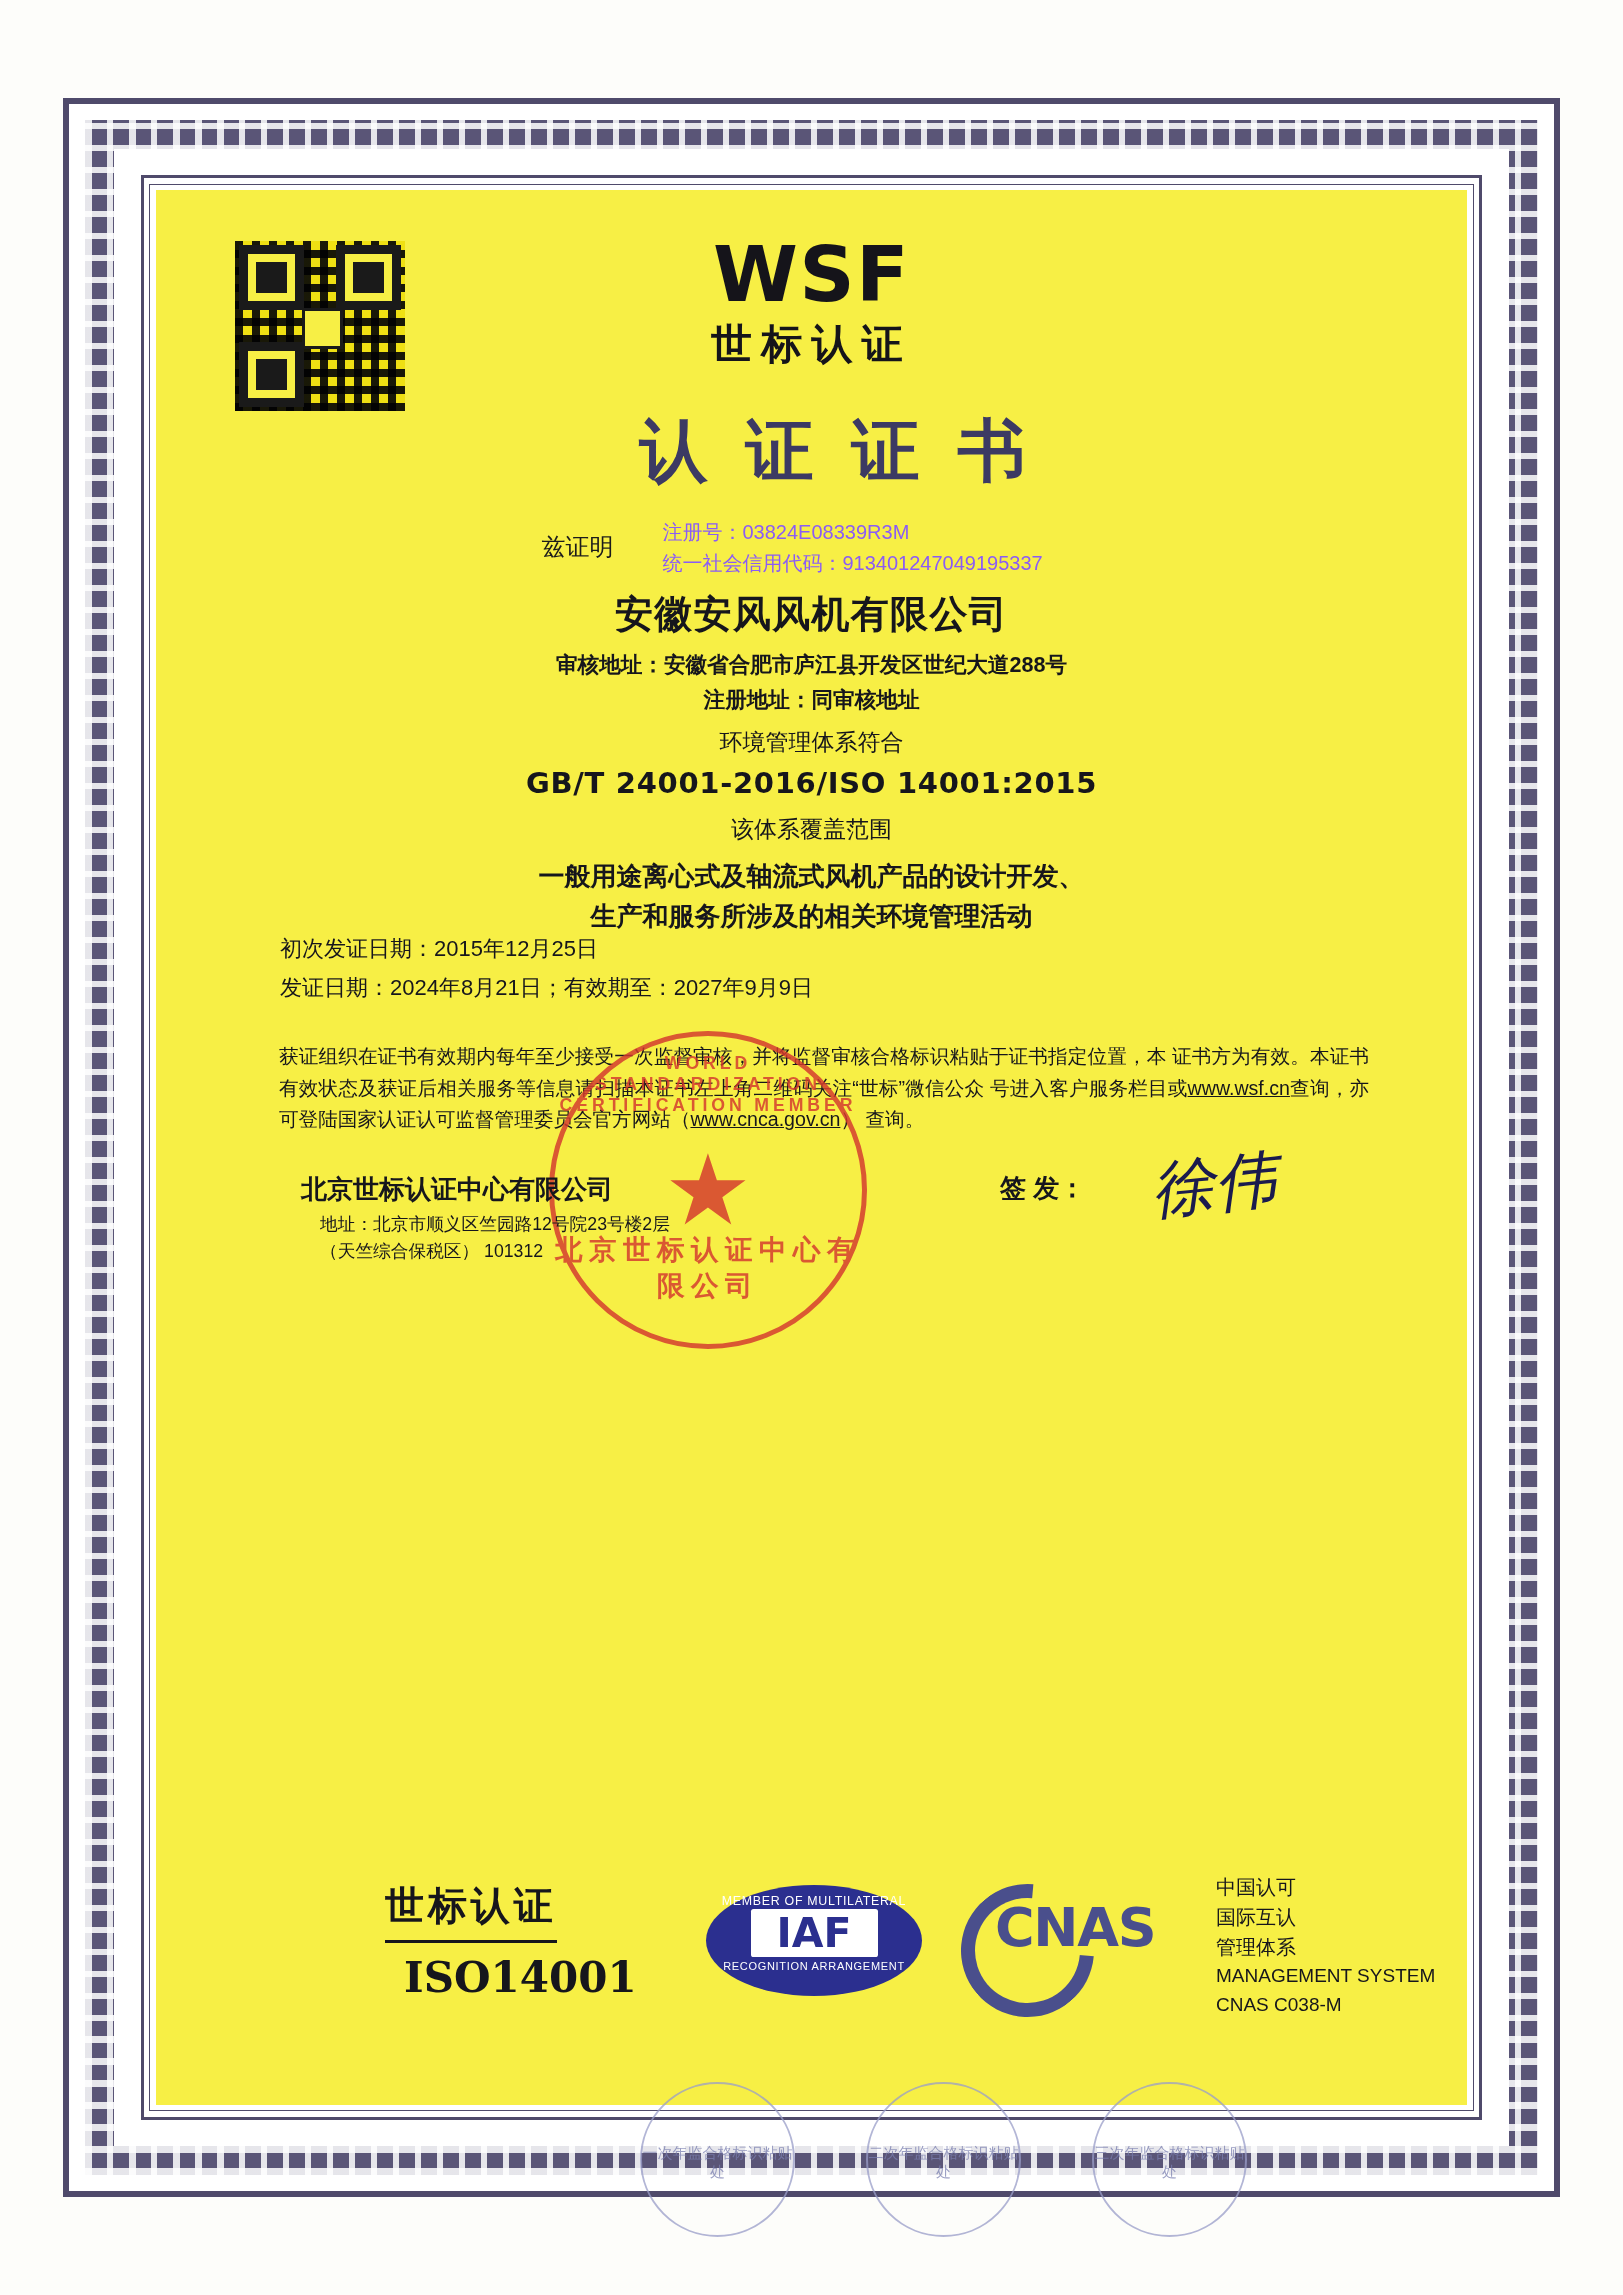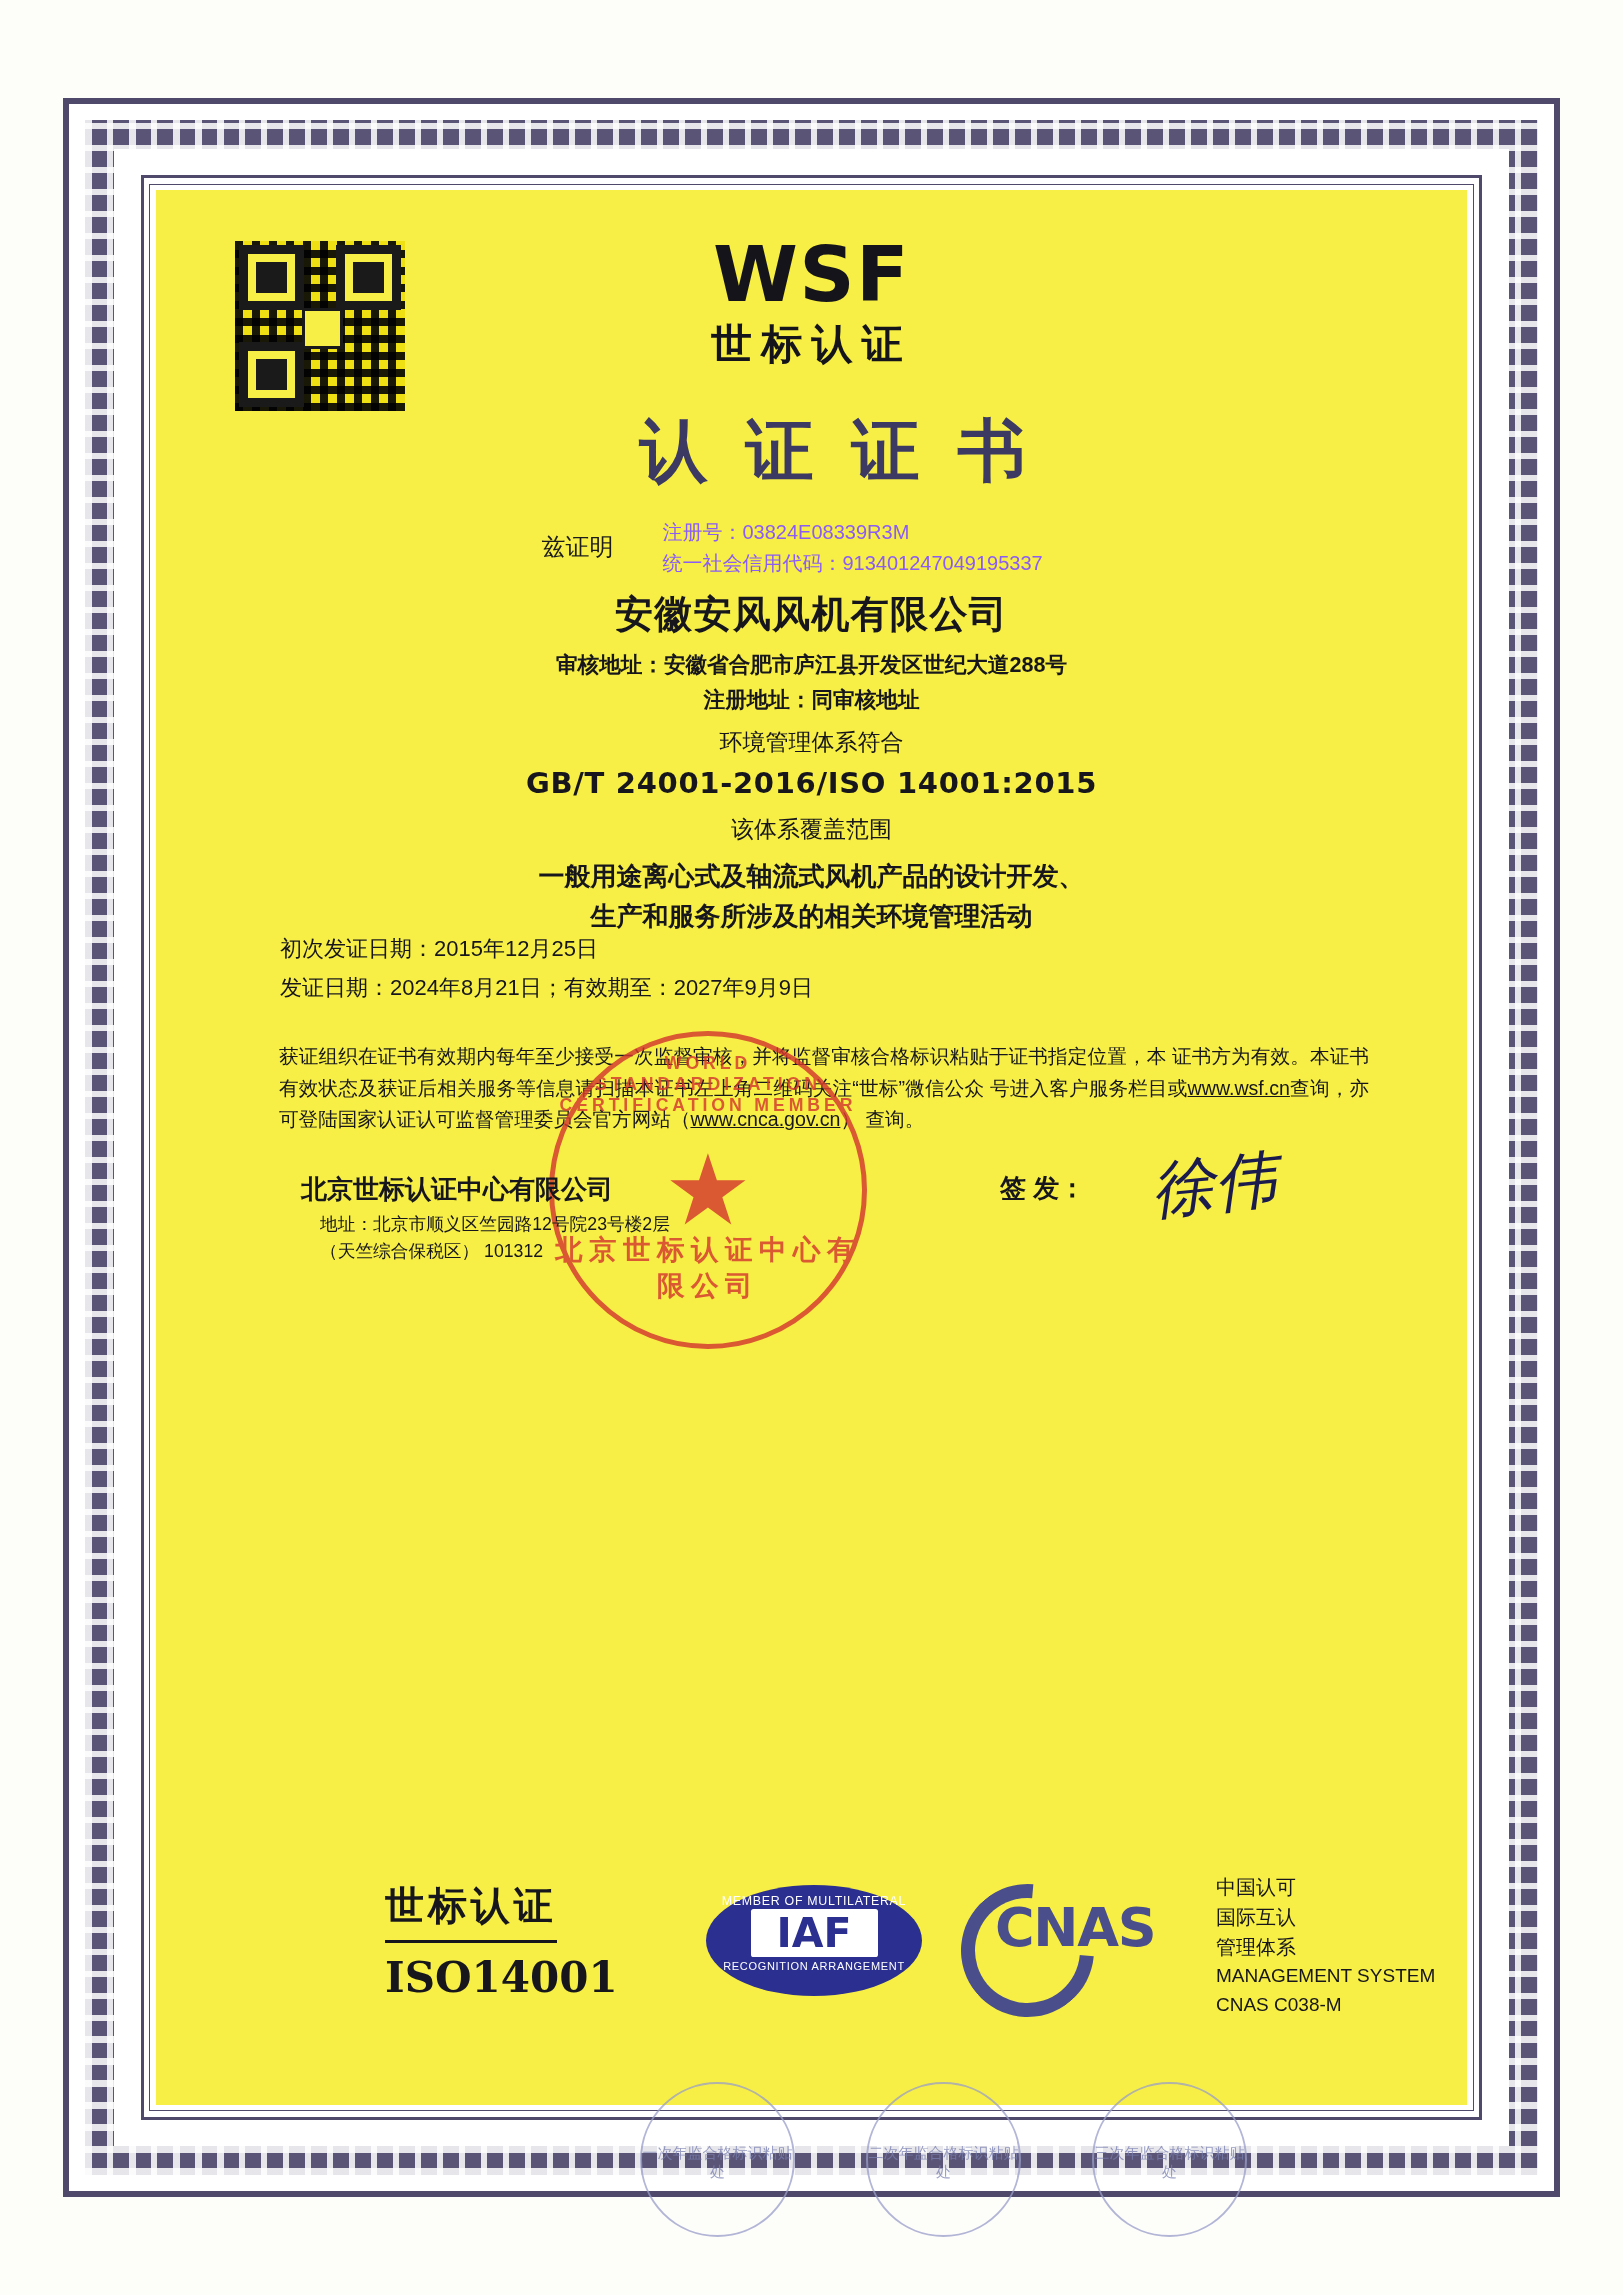--- a/index.html
+++ b/index.html
@@ -87,21 +87,21 @@
      font-size:17.7px;letter-spacing:3.9px;font-weight:bold;}
   .seal .arc-top{top:17px;}
   .seal .mid{position:absolute;left:0;right:0;top:196px;text-align:center;color:#d4372e;
      font-size:27.5px;font-weight:bold;letter-spacing:6.5px;}
 
   
   .bm-wsf{position:absolute;left:229px;top:1689px;text-align:left;}
   .bm-wsf .l1{font-size:39px;font-weight:bold;color:#16161c;letter-spacing:3.9px;
      border-bottom:3.9px solid #16161c;padding-bottom:6.5px;display:inline-block;}
   .bm-wsf .l2{font-size:42px;font-weight:bold;color:#16161c;margin-top:10.5px;
-     font-family:"DejaVu Serif",serif;}
+     font-family:"DejaVu Serif",serif;margin-left:19px;}
 
   .iaf{position:absolute;left:550px;top:1695px;width:216px;height:111px;border-radius:50%;
      background:#2b2f8f;color:#ffffff;text-align:center;}
   .iaf .t{font-size:12.4px;margin-top:9.2px;letter-spacing:0.7px;}
   .iaf .m{font-size:41px;font-weight:bold;background:#ffffff;color:#2b2f8f;display:inline-block;
      padding:0 26px;margin-top:1.3px;border-radius:2.6px;font-family:"DejaVu Sans",sans-serif;}
   .iaf .b{font-size:11px;margin-top:2.6px;letter-spacing:0.7px;}
 
   .cnas{position:absolute;left:805px;top:1689px;width:281px;height:118px;}
   .cnas .ring{position:absolute;left:0;top:5.2px;width:105px;height:105px;border-radius:50%;

